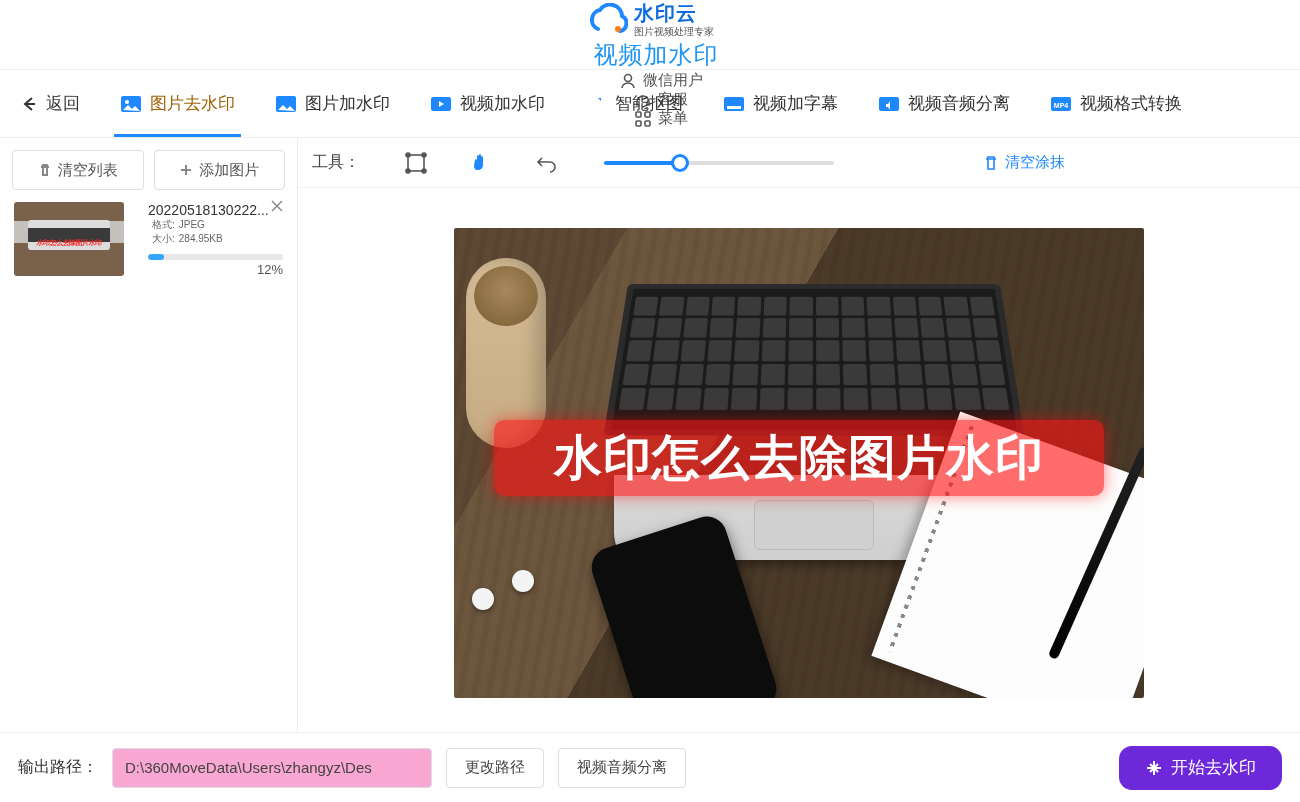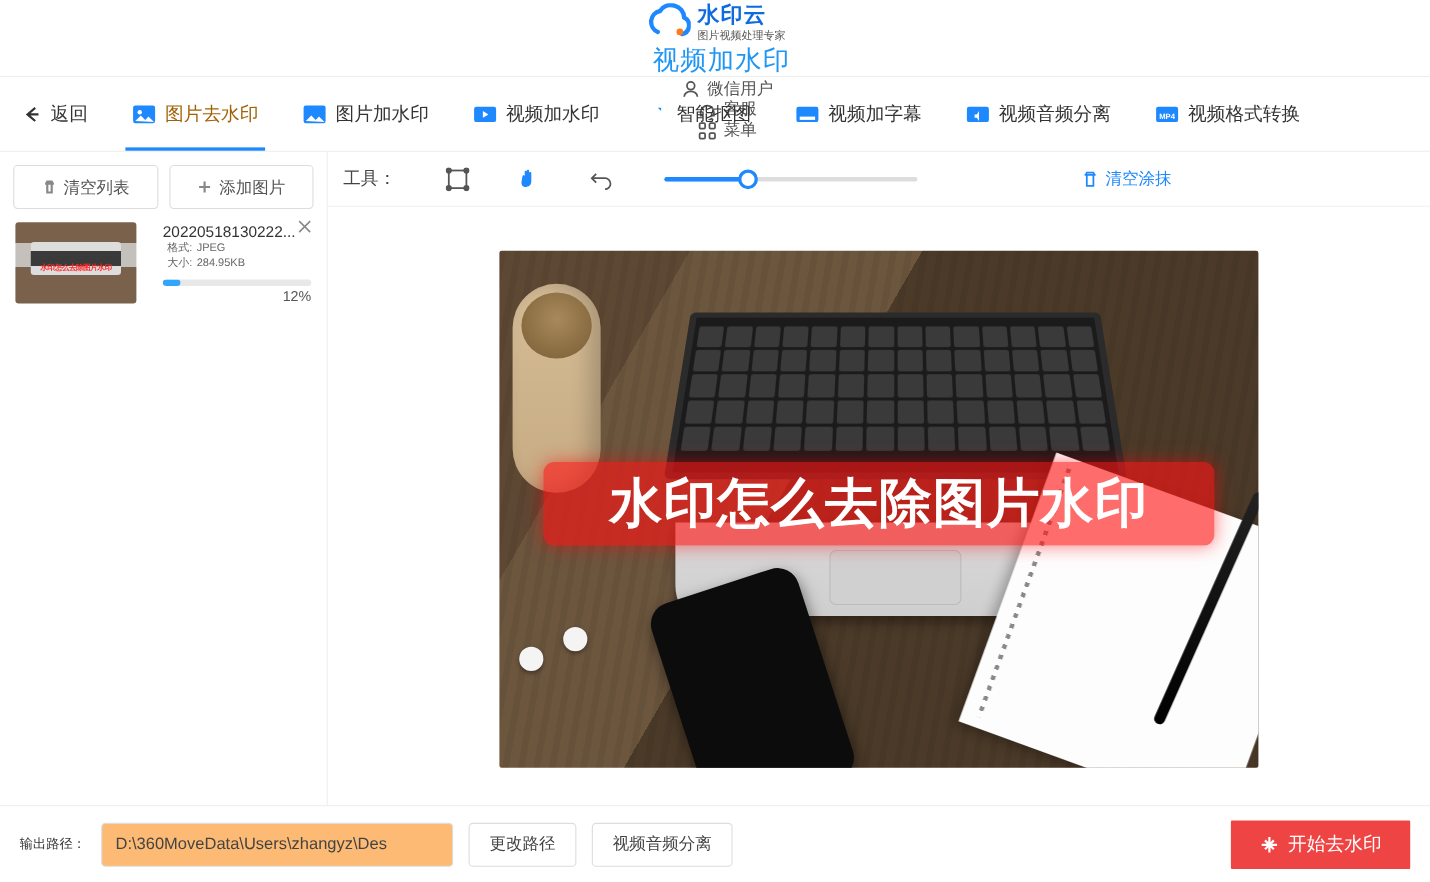--- a/index.html
+++ b/index.html
@@ -79,25 +79,25 @@
 .buds::before,.buds::after{content:"";position:absolute;width:22px;height:22px;background:#f4f4f4;border-radius:50%;box-shadow:0 2px 4px rgba(0,0,0,.4)}
 .buds::before{left:6px;top:26px}.buds::after{left:46px;top:8px}
 .phone{position:absolute;left:160px;bottom:-30px;width:140px;height:200px;background:#0c0c0c;border-radius:20px;transform:rotate(-18deg);box-shadow:0 6px 14px rgba(0,0,0,.5)}
 .note{position:absolute;right:-24px;bottom:-10px;width:260px;height:260px;background:#fdfdfd;transform:rotate(20deg);box-shadow:-4px 4px 12px rgba(0,0,0,.3)}
 .note::before{content:"";position:absolute;left:14px;top:10px;bottom:10px;width:4px;background:repeating-linear-gradient(#888 0 4px,transparent 4px 10px)}
 .pen{position:absolute;right:40px;bottom:30px;width:10px;height:230px;background:linear-gradient(#222,#000);border-radius:5px;transform:rotate(24deg)}
 .wm{position:absolute;left:40px;right:40px;top:192px;padding:6px 4px;border-radius:10px;background:rgba(255,20,20,.62);color:#fff;font-size:48px;font-weight:700;text-align:center;letter-spacing:1px;box-shadow:0 0 16px rgba(255,0,0,.5)}
 
 
 .footer{height:70px;border-top:1px solid #eee;display:flex;align-items:center;padding:0 18px;gap:14px}
-.flabel{font-size:12px;color:#333}
-.path{flex:0 0 320px;height:40px;border:1px solid #ddd;border-radius:4px;padding:0 12px;color:#444;font-size:15px;background:#fdba74}
+.flabel{font-size:16px;color:#333}
+.path{flex:0 0 320px;height:40px;border:1px solid #ddd;border-radius:4px;padding:0 12px;color:#444;font-size:15px;background:#f9a8d4}
 .fbtn{height:40px;padding:0 18px;border:1px solid #ddd;border-radius:4px;background:#fff;color:#444;font-size:15px;cursor:pointer}
 .footer .grow{flex:1}
-.start{height:44px;padding:0 26px;background:#ef4444;color:#fff;font-size:17px;border:none;border-radius:1px;display:flex;align-items:center;gap:8px;cursor:pointer}
+.start{height:44px;padding:0 26px;background:#6d28d9;color:#fff;font-size:17px;border:none;border-radius:13px;display:flex;align-items:center;gap:8px;cursor:pointer}
 .start svg{width:18px;height:18px;stroke:#fff;fill:none;stroke-width:2}
 </style>
 </head>
 <body>
 
 <div class="titlebar">
   <div class="logo">
     <svg width="42" height="34" viewBox="0 0 42 34">
       <path d="M12 26a10 10 0 0 1 2-19 12 12 0 0 1 22 6 8 8 0 0 1-2 15" fill="none" stroke="#1e88ff" stroke-width="4" stroke-linecap="round"></path>
       <circle cx="32" cy="26" r="3" fill="#ff7a1a"></circle>

